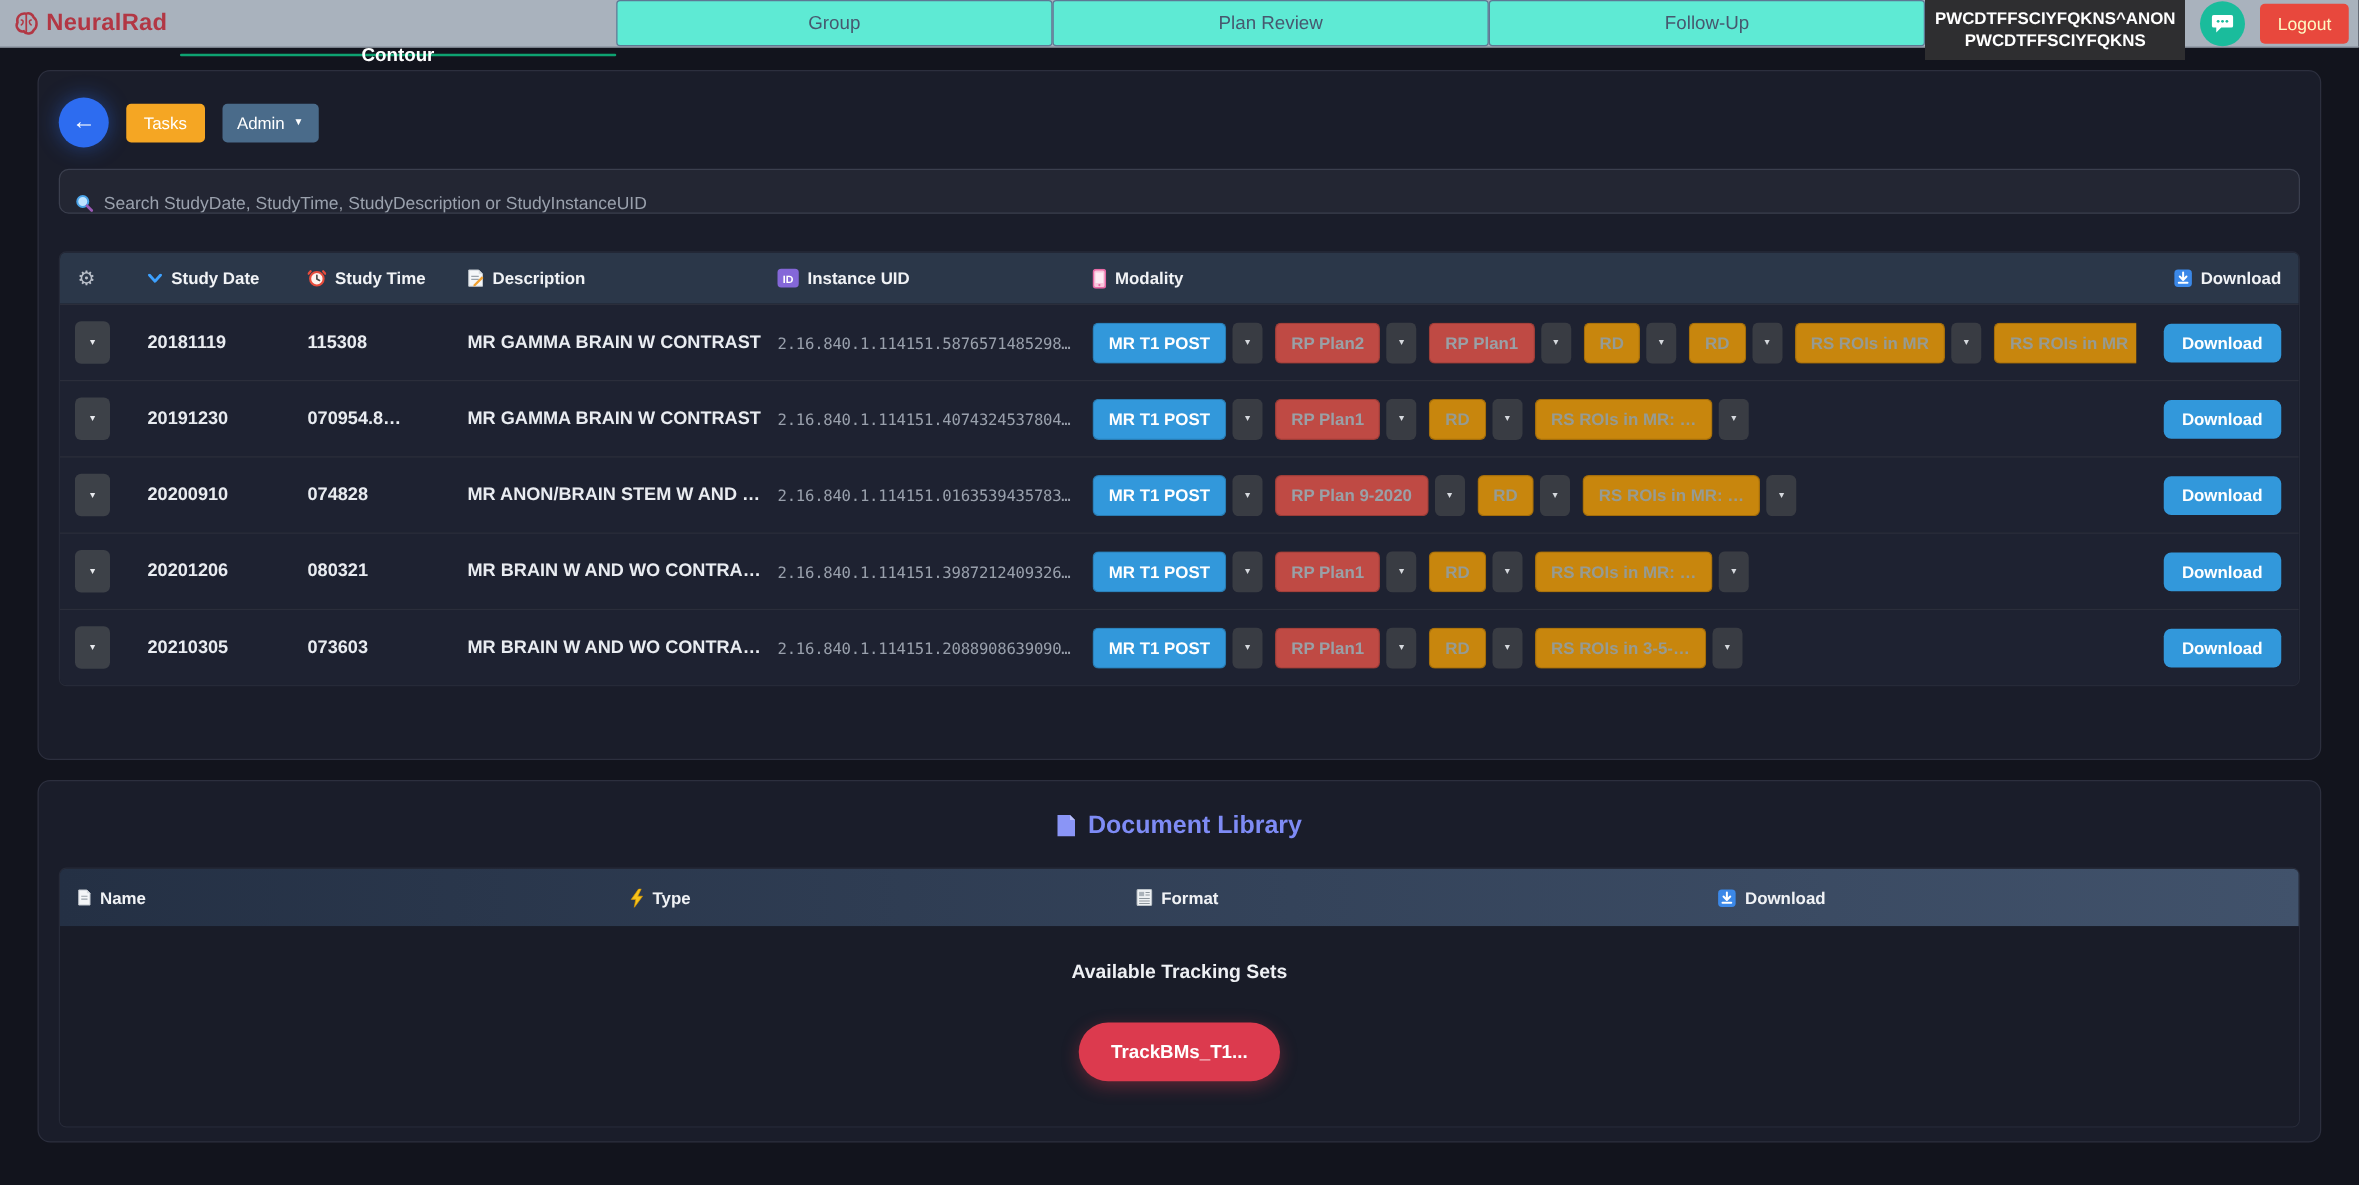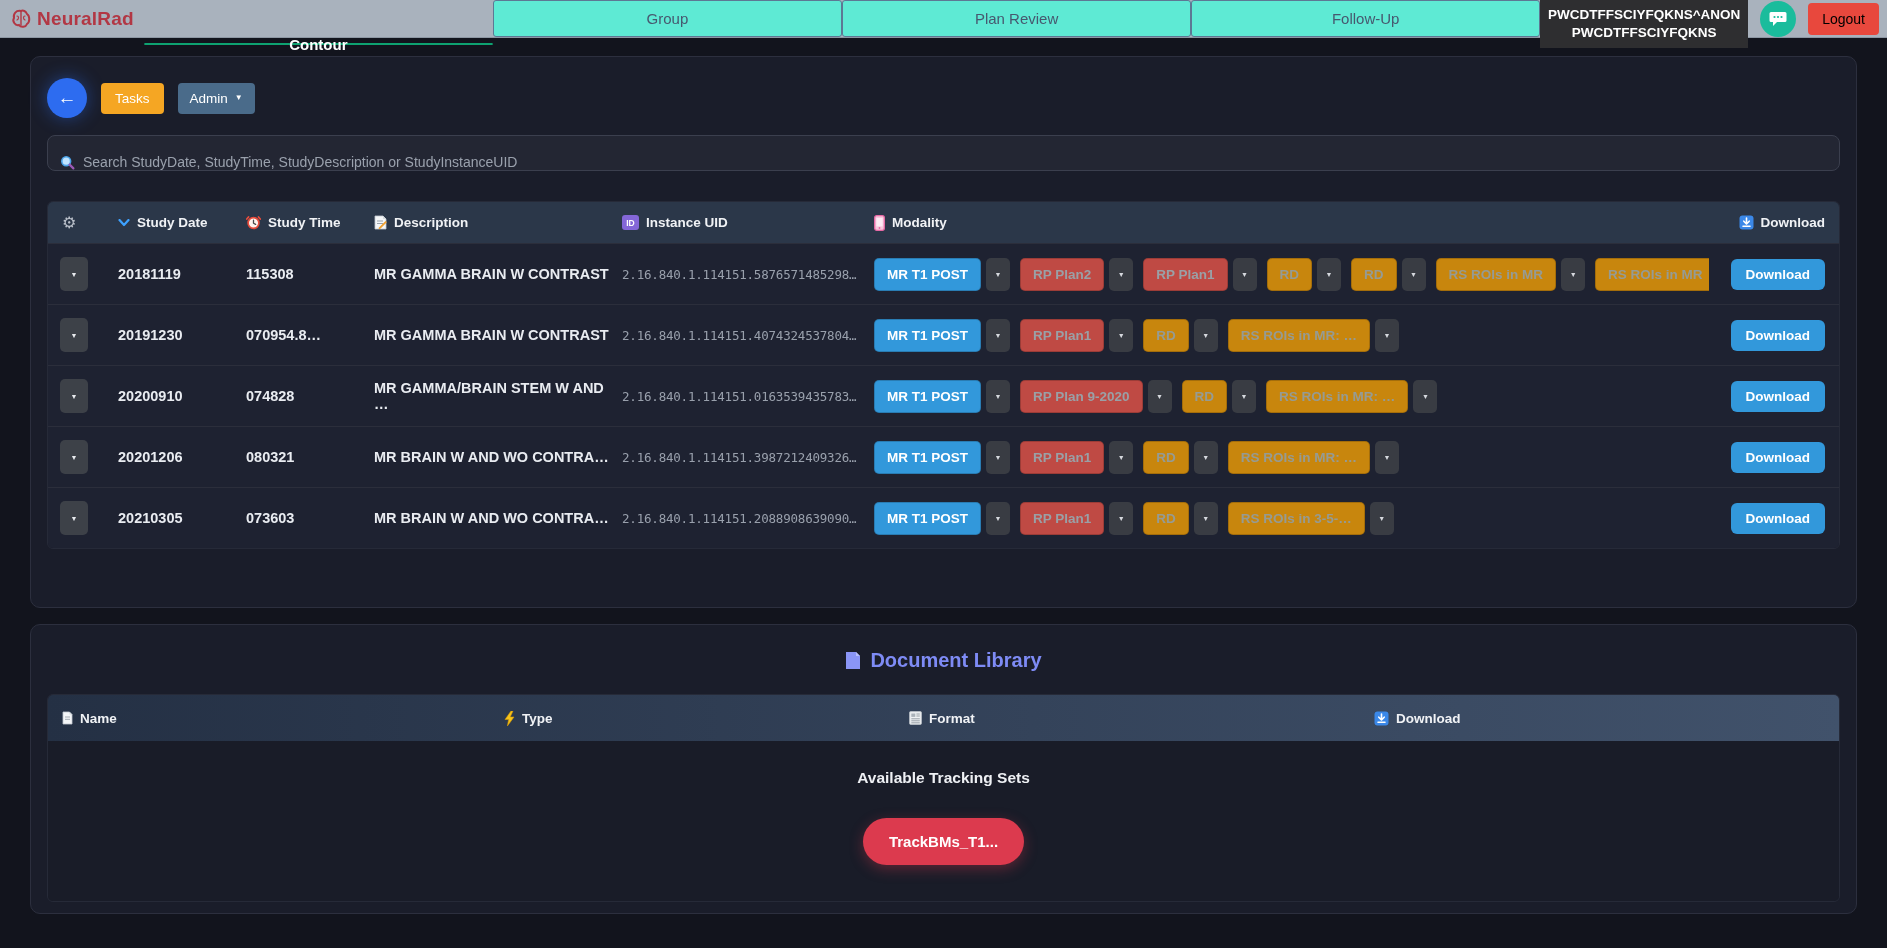--- a/index.html
+++ b/index.html
@@ -8,21 +8,21 @@
 
   
   .navbar { position:relative; height:38px; background:#a9b2bd; display:flex; align-items:stretch; border-bottom:1px solid #8d97a3; }
   .brand { display:flex; align-items:center; gap:5px; padding:0 10px; min-width:128px; }
   .brand-text { font-size:19px; color:#b23744; font-weight:bold; letter-spacing:.2px; }
   .tabs { flex:1; display:flex; align-items:stretch; }
   .tab { flex:1; display:flex; align-items:center; justify-content:center; font-size:15px; color:#47586f; background:#5eead4; border:1px solid #5d7astroke; border:1px solid #5d7894; border-radius:3px; cursor:pointer; font-family:"Liberation Sans",sans-serif; }
   .tab.active { background:#10b981; color:#ffffff; border-color:#0ea271; font-weight:bold;margin-top:43px; }
   .user-box { width:208px; background:#2e2e30; color:#ffffff; font-weight:bold; font-size:13.5px; display:flex; flex-direction:column; align-items:center; justify-content:center; line-height:1.35; padding:3px 8px; z-index:5; height:48px; }
   .chat-btn { width:36px; height:36px; border-radius:50%; background:#1abc9c; border:none; margin:1px 10px 0 12px; display:flex; align-items:center; justify-content:center; cursor:pointer; align-self:flex-start; }
-  .logout-btn { height:32px; margin:3px 8px 0 2px; background:#e8483d; color:#000000; border:none; border-radius:4px; font-size:14px; padding:0 14px; cursor:pointer; align-self:flex-start; font-family:"Liberation Sans",sans-serif; }
+  .logout-btn { height:32px; margin:3px 8px 0 2px; background:#e8483d; color:#fef9c3; border:none; border-radius:4px; font-size:14px; padding:0 14px; cursor:pointer; align-self:flex-start; font-family:"Liberation Sans",sans-serif; }
 
   
   .card { position:absolute; left:30px; right:30px; background:#1a1d2a; border:1px solid #2c2f3e; border-radius:10px; }
   .studies-card { top:56px; height:552px; padding:16px; }
   .doc-card { top:624px; height:290px; padding:16px; }
 
   
   .toolbar { display:flex; align-items:center; gap:14px; height:46px; margin:2px 0 14px 0; }
   .back-btn { width:40px; height:40px; border-radius:50%; background:#2d6cf0; border:none; color:#fff; font-size:19px; font-weight:bold; cursor:pointer; box-shadow:0 0 18px rgba(45,108,240,.45); }
   .tasks-btn { height:31px; padding:0 14px; background:#f5a623; border:none; border-radius:4px; color:#fff; font-size:13.5px; cursor:pointer; font-family:"Liberation Sans",sans-serif; }
@@ -265,21 +265,21 @@
             <div class="td right">
               <button class="dl-btn">Download</button>
             </div>
           </div>
           <div class="trow">
             <div class="td caret-cell">
               <button class="row-caret">▼</button>
             </div>
             <div class="td">20200910</div>
             <div class="td">074828</div>
-            <div class="td">MR GAMMA/BRAIN STEM W AND …</div>
+            <div class="td">MR ANON/BRAIN STEM W AND …</div>
             <div class="td">
               <span class="uid">2.16.840.1.114151.0163539435783…</span>
             </div>
             <div class="td mods">
               <span class="mod-group">
                 <button class="badge blue">MR T1 POST</button>
                 <button class="badge-caret">▼</button>
               </span>
               <span class="mod-group">
                 <button class="badge red">RP Plan 9-2020</button>

